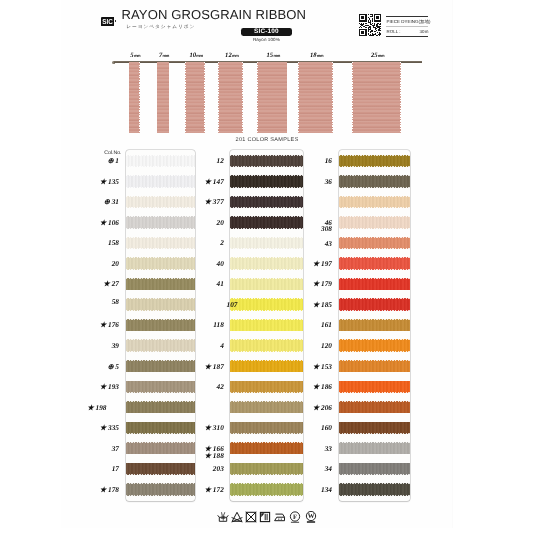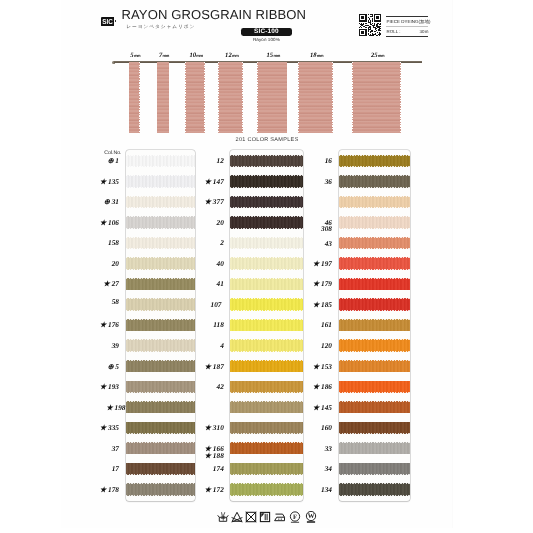--- a/index.html
+++ b/index.html
@@ -337,21 +337,21 @@
       <div class="codelab" style="left: 18.5px; width: 39.5px; top: 197.34px;">⊕ 31</div>
       <div class="codelab" style="left: 18.5px; width: 39.5px; top: 217.86px;">★ 106</div>
       <div class="codelab" style="left: 18.5px; width: 39.5px; top: 238.38px;">158</div>
       <div class="codelab" style="left: 18.5px; width: 39.5px; top: 258.9px;">20</div>
       <div class="codelab" style="left: 18.5px; width: 39.5px; top: 279.42px;">★ 27</div>
       <div class="codelab" style="left: 18.5px; width: 39.5px; top: 297px;">58</div>
       <div class="codelab" style="left: 18.5px; width: 39.5px; top: 320.46px;">★ 176</div>
       <div class="codelab" style="left: 18.5px; width: 39.5px; top: 340.98px;">39</div>
       <div class="codelab" style="left: 18.5px; width: 39.5px; top: 361.5px;">⊕ 5</div>
       <div class="codelab" style="left: 18.5px; width: 39.5px; top: 382.02px;">★ 193</div>
-      <div class="codelab" style="left: 25px; width: 39.5px; top: 402.54px;">★ 198</div>
+      <div class="codelab" style="left: 6px; width: 39.5px; top: 402.54px;">★ 198</div>
       <div class="codelab" style="left: 18.5px; width: 39.5px; top: 423.06px;">★ 335</div>
       <div class="codelab" style="left: 18.5px; width: 39.5px; top: 443.58px;">37</div>
       <div class="codelab" style="left: 18.5px; width: 39.5px; top: 464.1px;">17</div>
       <div class="codelab" style="left: 18.5px; width: 39.5px; top: 484.62px;">★ 178</div>
       <div class="colwrap" style="left: 169.3px; width: 72.6px; height: 351.8px;">
         <div class="colswatch">
           <div class="band" style="top: 5.2px; height: 12.4px; background-color: rgb(77, 64, 56);">
             <div class="edge-t"></div>
             <div class="edge-b"></div>
           </div>
@@ -421,29 +421,29 @@
           </div>
         </div>
       </div>
       <div class="codelab" style="left: 123.3px; width: 39.5px; top: 156.3px;">12</div>
       <div class="codelab" style="left: 123.3px; width: 39.5px; top: 176.82px;">★ 147</div>
       <div class="codelab" style="left: 123.3px; width: 39.5px; top: 197.34px;">★ 377</div>
       <div class="codelab" style="left: 123.3px; width: 39.5px; top: 217.86px;">20</div>
       <div class="codelab" style="left: 123.3px; width: 39.5px; top: 238.38px;">2</div>
       <div class="codelab" style="left: 123.3px; width: 39.5px; top: 258.9px;">40</div>
       <div class="codelab" style="left: 123.3px; width: 39.5px; top: 279.42px;">41</div>
-      <div class="codelab" style="left: 121px; width: 39.5px; top: 299.94px;">107</div>
+      <div class="codelab" style="left: 137px; width: 39.5px; top: 299.94px;">107</div>
       <div class="codelab" style="left: 123.3px; width: 39.5px; top: 320.46px;">118</div>
       <div class="codelab" style="left: 123.3px; width: 39.5px; top: 340.98px;">4</div>
       <div class="codelab" style="left: 123.3px; width: 39.5px; top: 361.5px;">★ 187</div>
       <div class="codelab" style="left: 123.3px; width: 39.5px; top: 382.02px;">42</div>
       <div class="codelab" style="left: 123.3px; width: 39.5px; top: 402.54px; margin-top: 48px;">★ 188</div>
       <div class="codelab" style="left: 123.3px; width: 39.5px; top: 423.06px;">★ 310</div>
       <div class="codelab" style="left: 123.3px; width: 39.5px; top: 443.58px;">★ 166</div>
-      <div class="codelab" style="left: 123.3px; width: 39.5px; top: 464.1px;">174</div>
+      <div class="codelab" style="left: 123.3px; width: 39.5px; top: 464.1px;">203</div>
       <div class="codelab" style="left: 123.3px; width: 39.5px; top: 484.62px;">★ 172</div>
       <div class="colwrap" style="left: 277.5px; width: 71.5px; height: 351.8px;">
         <div class="colswatch">
           <div class="band" style="top: 5.2px; height: 12.4px; background-color: rgb(155, 124, 30);">
             <div class="edge-t"></div>
             <div class="edge-b"></div>
           </div>
           <div class="band" style="top: 25.72px; height: 12.4px; background-color: rgb(109, 100, 80);">
             <div class="edge-t"></div>
             <div class="edge-b"></div>
@@ -515,21 +515,21 @@
       <div class="codelab" style="left: 231.5px; width: 39.5px; top: 197.34px; margin-top: 27px;">308</div>
       <div class="codelab" style="left: 231.5px; width: 39.5px; top: 217.86px;">46</div>
       <div class="codelab" style="left: 231.5px; width: 39.5px; top: 239px;">43</div>
       <div class="codelab" style="left: 231.5px; width: 39.5px; top: 258.9px; font-style: italic;">★ 197</div>
       <div class="codelab" style="left: 231.5px; width: 39.5px; top: 279.42px;">★ 179</div>
       <div class="codelab" style="left: 231.5px; width: 39.5px; top: 299.94px;">★ 185</div>
       <div class="codelab" style="left: 231.5px; width: 39.5px; top: 320.46px;">161</div>
       <div class="codelab" style="left: 231.5px; width: 39.5px; top: 340.98px;">120</div>
       <div class="codelab" style="left: 231.5px; width: 39.5px; top: 361.5px;">★ 153</div>
       <div class="codelab" style="left: 231.5px; width: 39.5px; top: 382.02px;">★ 186</div>
-      <div class="codelab" style="left: 231.5px; width: 39.5px; top: 402.54px;">★ 145</div>
+      <div class="codelab" style="left: 231.5px; width: 39.5px; top: 402.54px;">★ 206</div>
       <div class="codelab" style="left: 231.5px; width: 39.5px; top: 423.06px;">160</div>
       <div class="codelab" style="left: 231.5px; width: 39.5px; top: 443.58px;">33</div>
       <div class="codelab" style="left: 231.5px; width: 39.5px; top: 464.1px;">34</div>
       <div class="codelab" style="left: 231.5px; width: 39.5px; top: 484.62px;">134</div>
       <div class="colhead" style="left: 20.5px; width: 40px; top: 150.4px;">Col.No.</div>
     </div>
 
   <div id="care">
       <div class="care-ico" style="left: 0px;"><svg viewBox="0 0 24 24" width="12" height="12">
           <g fill="none" stroke="#1b1b1b" stroke-width="1.9" stroke-linejoin="miter" stroke-linecap="butt">

